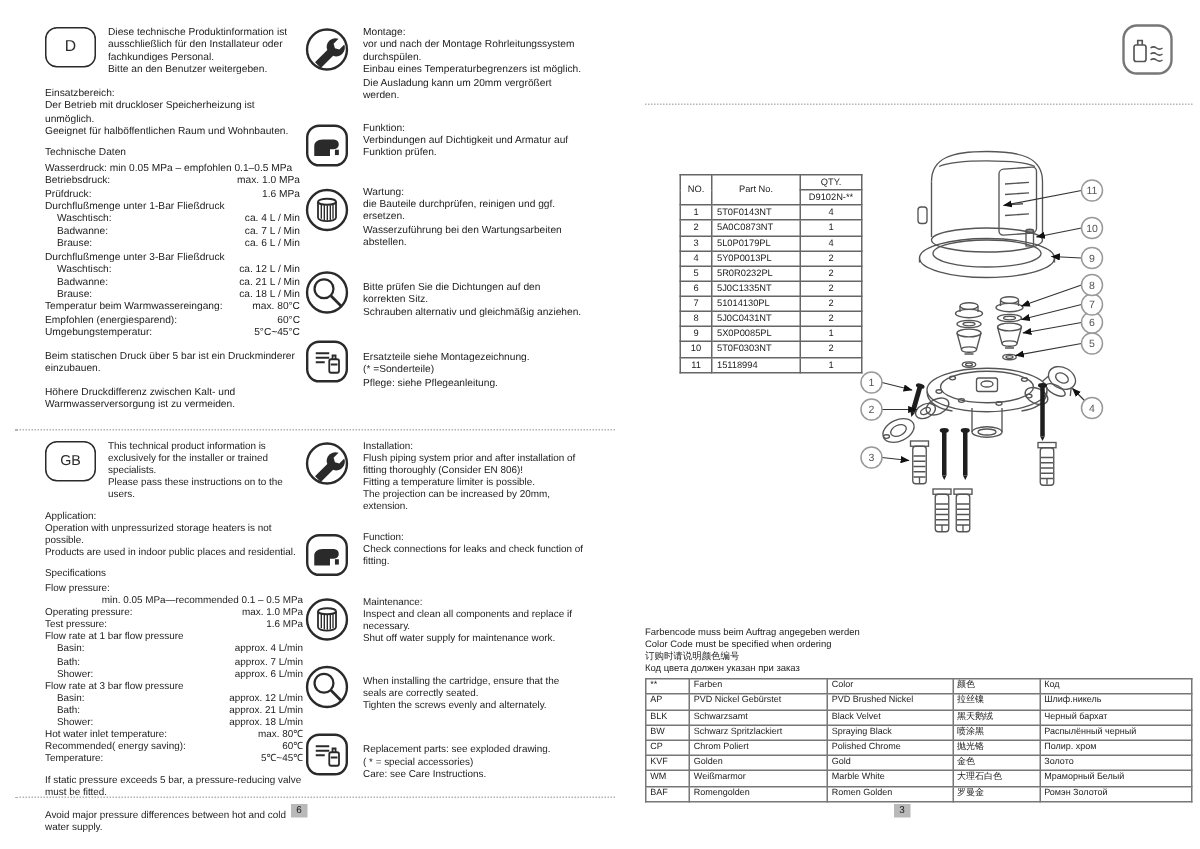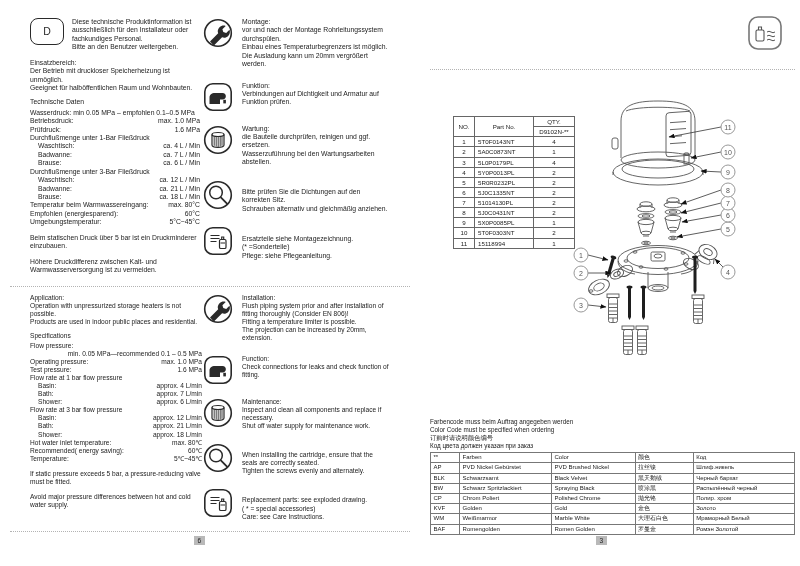--- a/index.html
+++ b/index.html
@@ -208,20 +208,27 @@
       <div class="itxt"><span></span>
         <div>Ersatzteile siehe Montagezeichnung.
 (* =Sonderteile)
 Pflege: siehe Pflegeanleitung.</div></div>
     </div>
   </div>
 
   <div class="abs dotline" style="left:10px;top:286px;width:400px;"></div>
 
   <div class="abs en-text" style="left:30px;top:294px;width:172px;">
+    <div class="intro-row">
+      <div class="cbadge" style="font-size:9.5px;">
+          <span>GB</span>
+        </div>
+      <div class="intro-txt">This technical product information is exclusively for the installer or trained specialists.
+Please pass these instructions on to the users.</div>
+    </div>
     <div class="para">Application:
 Operation with unpressurized storage heaters is not possible.
 Products are used in indoor public places and residential.</div>
     <div class="headline">Specifications</div>
     <div class="specs">
 
         <div class="spec-line">
           <span class="lab">Flow pressure:</span>
           <span class="val"></span>
         </div>

